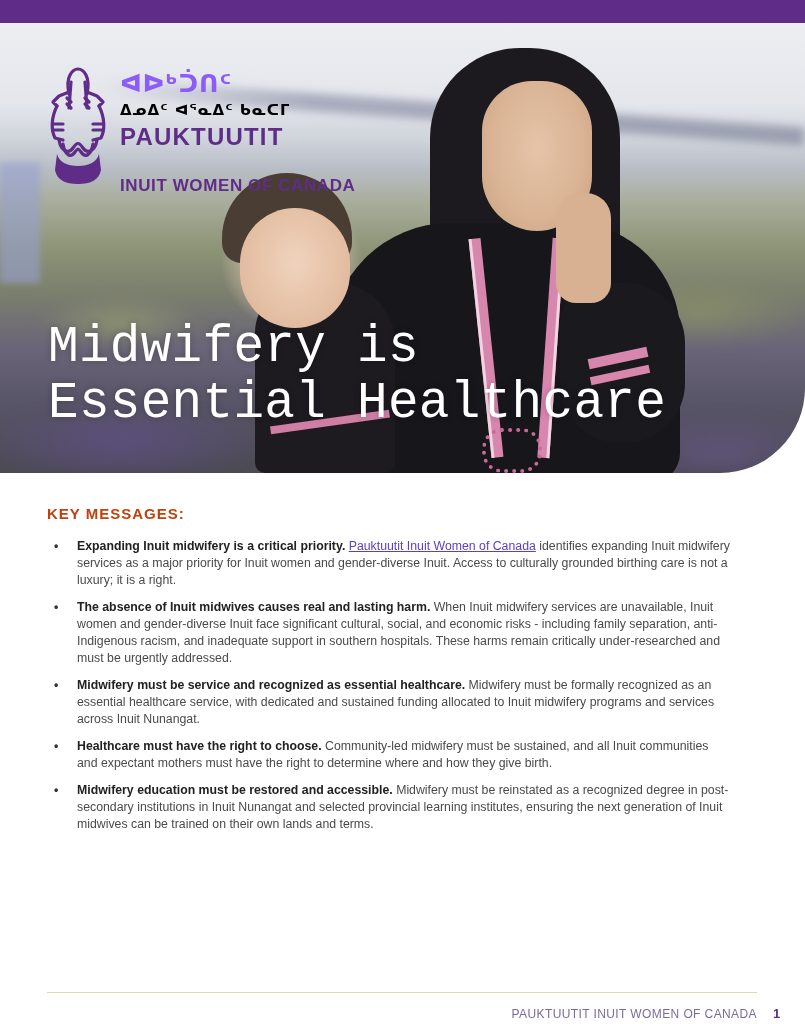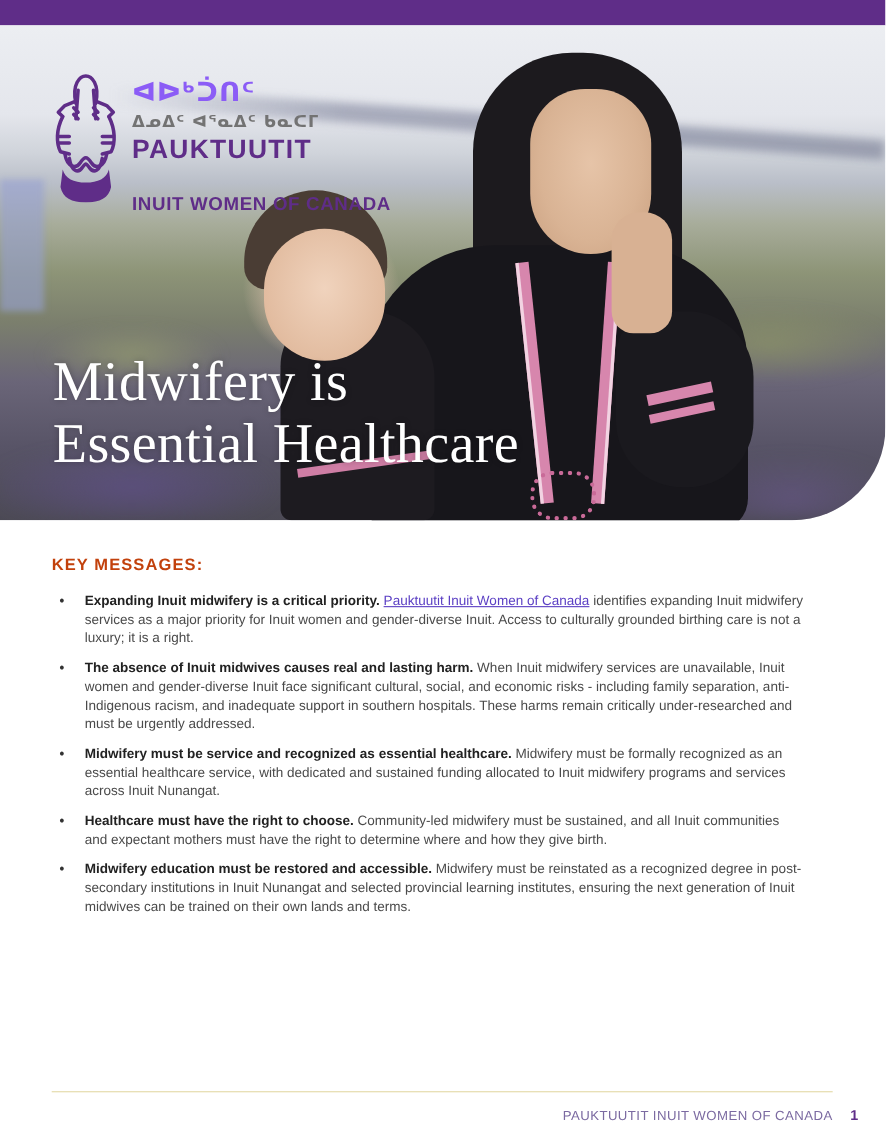--- a/index.html
+++ b/index.html
@@ -48,26 +48,26 @@
     background: radial-gradient(ellipse at 50% 45%, #f0d3bd 0%, #e2bca0 70%, #d3a888 100%);
     border-radius: 55px; }
   .hero-baby-body { position: absolute; left: 255px; top: 260px; width: 140px; height: 190px;
     background: #1d1b20; border-radius: 50px 60px 10px 10px; }
   .hero-baby-trim { position: absolute; left: 270px; top: 395px; width: 120px; height: 8px; background: #cf7ea5; transform: rotate(-8deg); }
   .hero-tie { position: absolute; left: 482px; top: 405px; width: 60px; height: 45px;
     border: 4px dotted #c96a98; border-radius: 20px; }
 
   .logo { position: absolute; left: 47px; top: 66px; width: 62px; height: 118px; }
   .logo-syll1 { position: absolute; left: 120px; top: 70px; font-size: 24px; font-weight: bold; color: #8b5cf6; letter-spacing: 1px; font-family: "DejaVu Sans", sans-serif; }
-  .logo-syll2 { position: absolute; left: 120px; top: 101px; font-size: 15px; font-weight: bold; color: #737373; letter-spacing: 1px; font-family: "DejaVu Sans", sans-serif; }
+  .logo-syll2 { position: absolute; left: 120px; top: 101px; font-size: 15px; font-weight: bold; color: #000000; letter-spacing: 1px; font-family: "DejaVu Sans", sans-serif; }
   .logo-name { position: absolute; left: 120px; top: 123px; font-size: 24px; font-weight: bold; color: #5f2d88; letter-spacing: 1.2px; }
   .logo-sub { position: absolute; left: 120px; top: 150px; font-size: 17px; font-weight: bold; color: #5f2d88; letter-spacing: 0.6px; margin-top: 26px; }
 
   .hero-title { position: absolute; left: 48px; top: 320px; color: #ffffff; font-size: 51px; font-weight: normal; line-height: 56px; letter-spacing: 0.3px;
-    font-family: Liberation Serif, serif; font-weight: 200; text-shadow: 0 0 6px rgba(0,0,0,0.25); }
+    font-family: Liberation Mono, monospace; font-weight: 200; text-shadow: 0 0 6px rgba(0,0,0,0.25); }
   .hero-title span { display: block; }
 
   .key-heading { position: absolute; left: 47px; top: 505px; font-size: 15px; font-weight: bold; color: #c2410c; letter-spacing: 1px; }
 
   .messages { position: absolute; left: 52px; top: 538px; width: 680px; list-style: none; }
   .message { position: relative; padding-left: 25px; font-size: 12.3px; line-height: 17px; color: #4a4a4a; margin-bottom: 10px; }
   .bullet { position: absolute; left: 2px; top: 0; color: #333; font-weight: bold; }
   .lead { font-weight: bold; color: #222222; margin-top: 30px; }
   .link { color: #5b3fc4; text-decoration: underline; cursor: pointer; }
 

